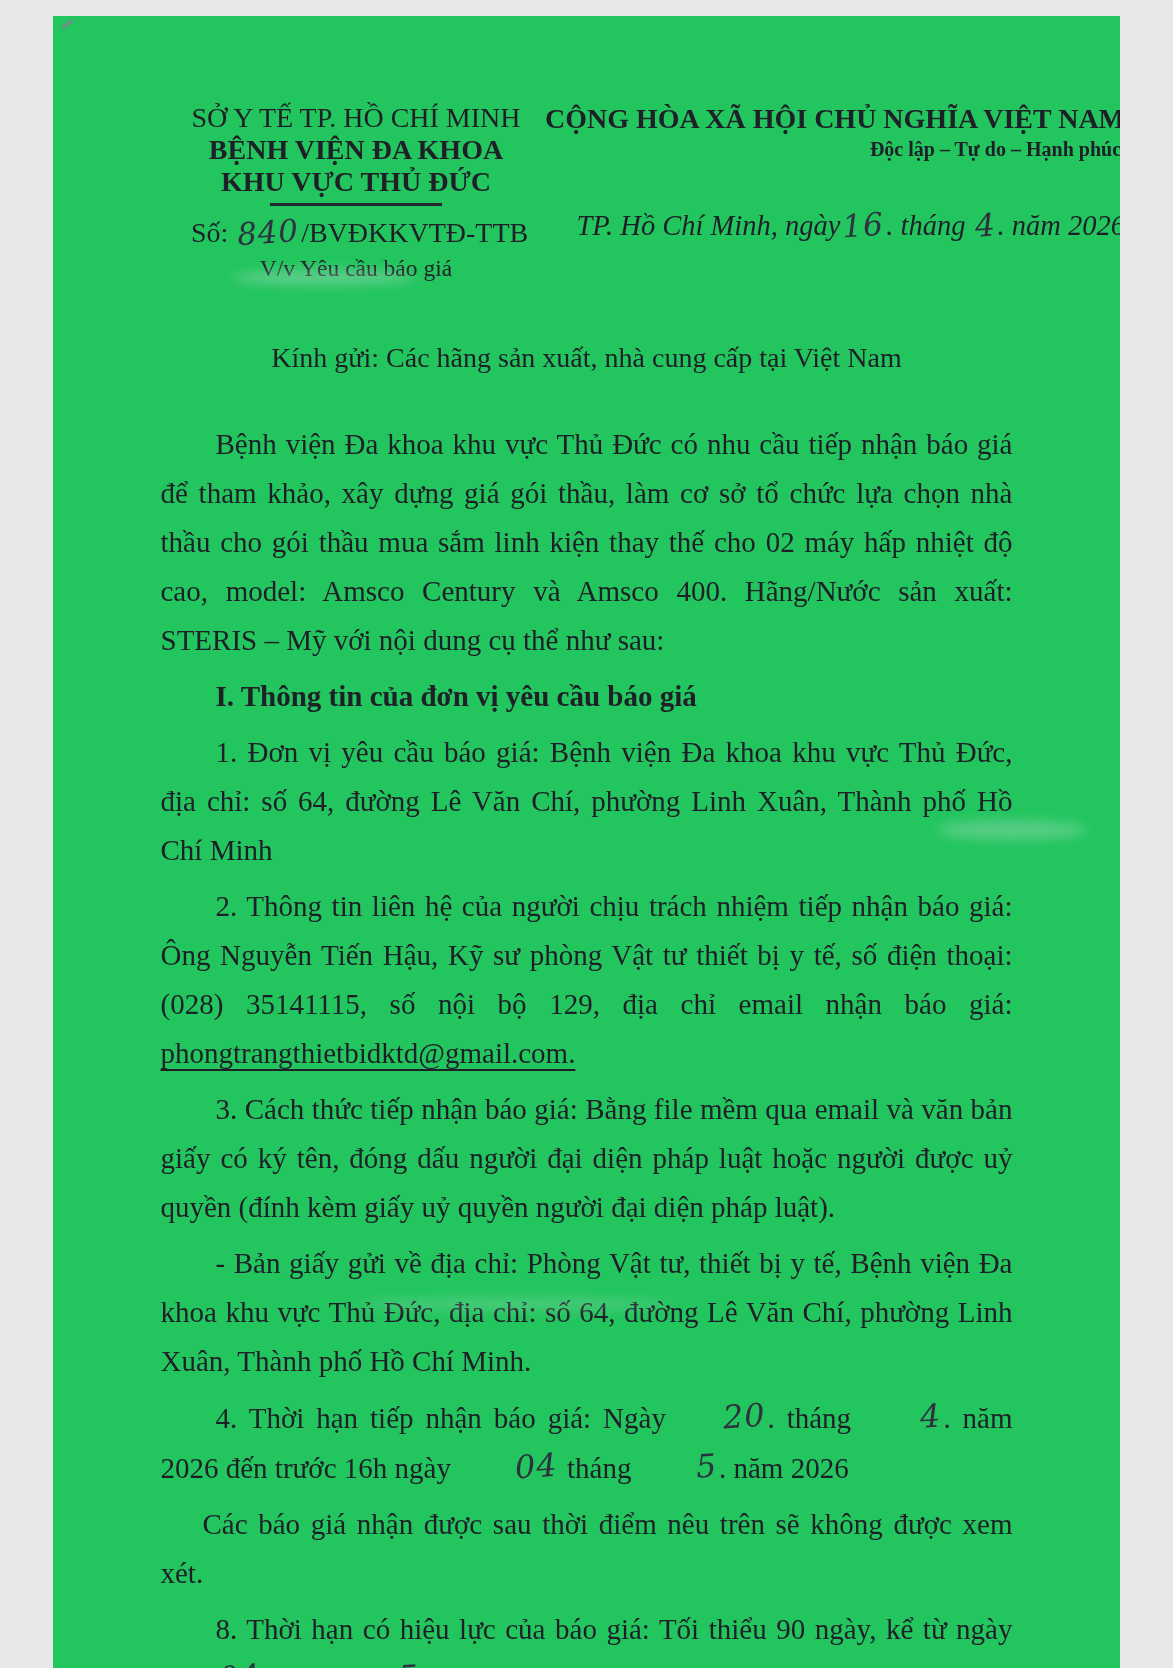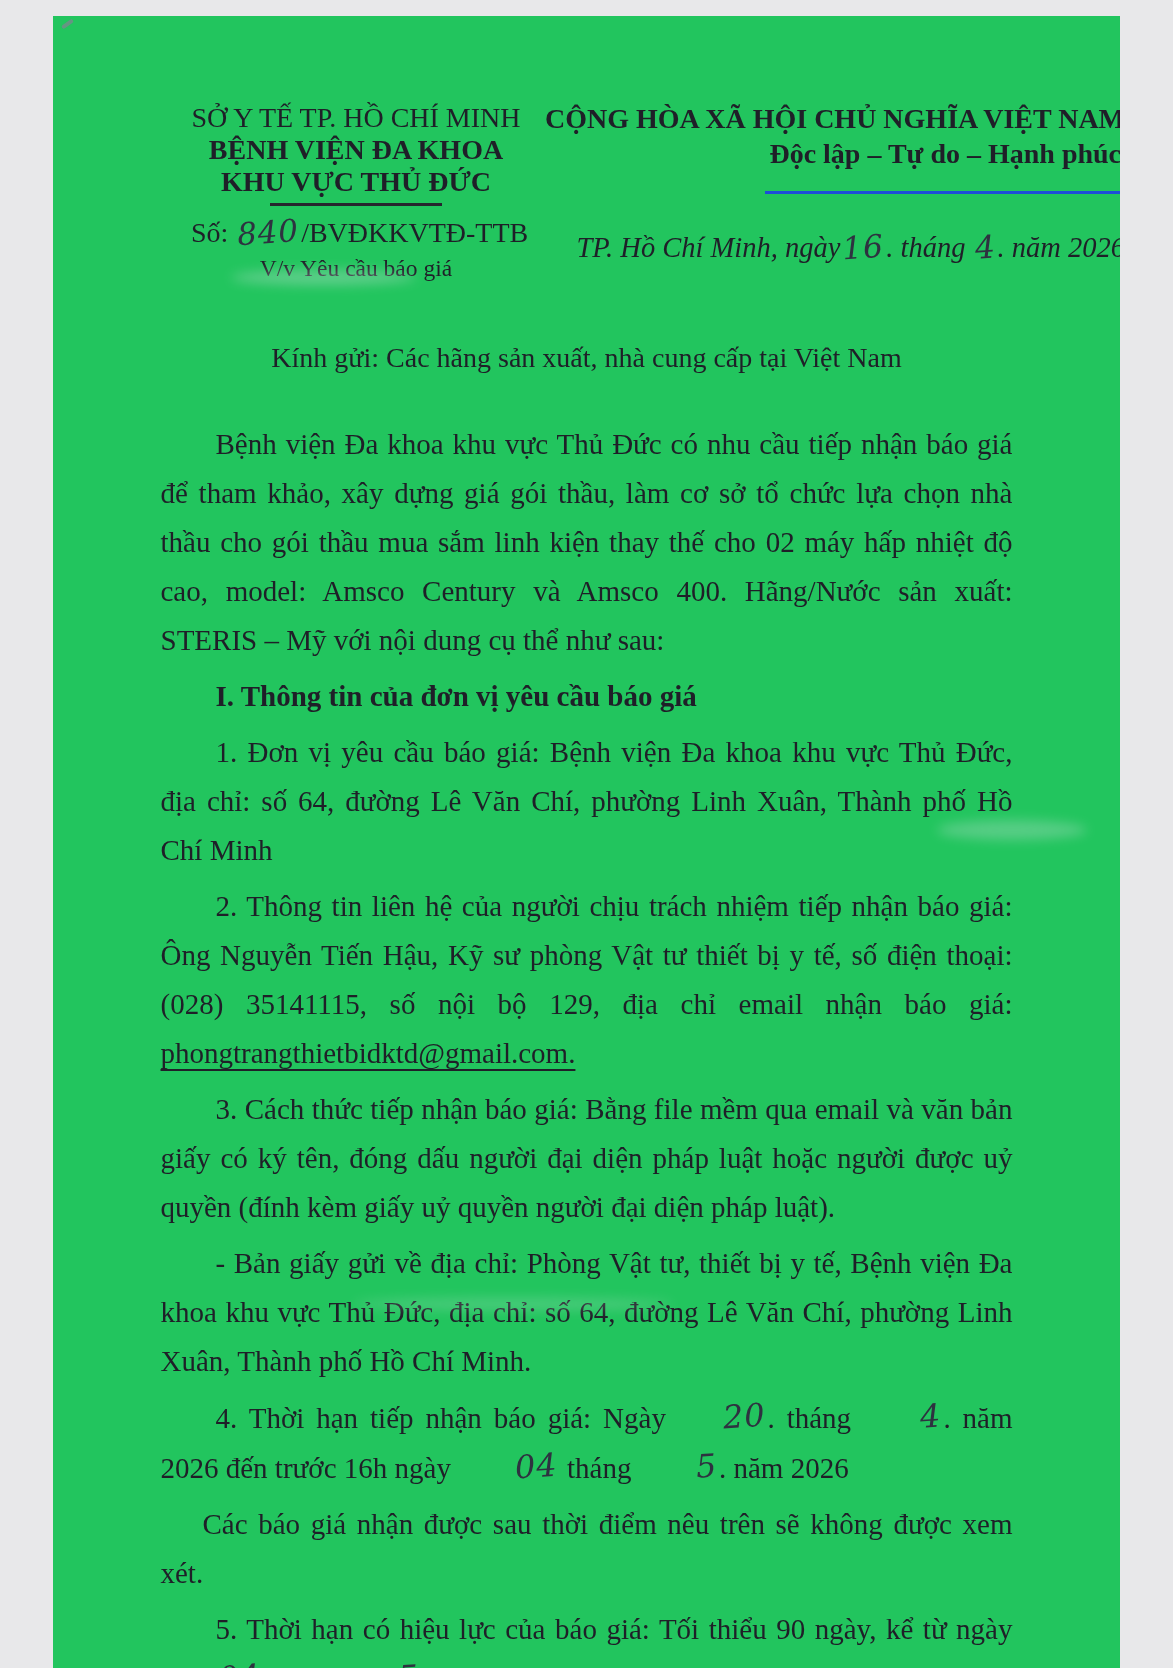--- a/index.html
+++ b/index.html
@@ -15,22 +15,22 @@
   
   .letterhead{display:flex;align-items:flex-start;padding:86px 58px 0 138px;}
   .lh-left{width:330px;flex-shrink:0;text-align:center;}
   .lh-right{flex:1;text-align:right;padding-left:24px;}
   .agency{font-size:28px;line-height:32px;}
   .org{font-size:28px;line-height:32px;font-weight:bold;}
   .rule-left{width:172px;border-top:3px solid #26262e;margin:5px auto 7px;}
   .doc-number{font-size:28px;margin-top:2px;white-space:nowrap;}
   .subject{font-size:23.5px;margin-top:6px;font-family:Liberation Serif, serif;}
   .motto1{font-size:28px;line-height:34px;font-weight:bold;white-space:nowrap;}
-  .motto2{display:inline-block;font-size:28px;font-weight:bold;margin-top:2px;
-          padding:0 4px 21px;border-bottom:3px solid #1d4ed8;white-space:nowrap;}
+  .motto2{display:inline-block;font-size:20px;font-weight:bold;margin-top:2px;
+          padding:0 4px 8px;border-bottom:3px solid #22c55e;white-space:nowrap;}
   .dateline{font-style:italic;font-size:28.5px;margin-top:34px;white-space:nowrap;}
   
   .hand{
     font-family:"DejaVu Serif",serif;
     font-style:italic;
     font-size:1.1em;
     color:#2e3240;
     display:inline-block;
     transform:rotate(-4deg) translateY(1px);
     letter-spacing:1px;
@@ -88,21 +88,21 @@
     <p class="para"><span>2. Thông tin liên hệ của người chịu trách nhiệm tiếp nhận báo giá: Ông Nguyễn Tiến Hậu, Kỹ sư phòng Vật tư thiết bị y tế, số điện thoại: (028) 35141115, số nội bộ 129, địa chỉ email nhận báo giá: </span><span class="email">phongtrangthietbidktd@gmail.com.</span></p>
 
     <p class="para">3. Cách thức tiếp nhận báo giá: Bằng file mềm qua email và văn bản giấy có ký tên, đóng dấu người đại diện pháp luật hoặc người được uỷ quyền (đính kèm giấy uỷ quyền người đại diện pháp luật).</p>
 
     <p class="para">- Bản giấy gửi về địa chỉ: Phòng Vật tư, thiết bị y tế, Bệnh viện Đa khoa khu vực Thủ Đức, địa chỉ: số 64, đường Lê Văn Chí, phường Linh Xuân, Thành phố Hồ Chí Minh.</p>
 
     <p class="para"><span>4. Thời hạn tiếp nhận báo giá: Ngày</span><span class="hand">20</span><span>. tháng </span><span class="hand">4</span><span>. năm 2026 đến trước 16h ngày </span><span class="hand">04</span><span> tháng </span><span class="hand">5</span><span>. năm 2026</span></p>
 
     <p class="para note">Các báo giá nhận được sau thời điểm nêu trên sẽ không được xem xét.</p>
 
-    <p class="para"><span>5. Thời hạn có hiệu lực của báo giá: Tối thiểu 90 ngày, kể từ ngày </span><span class="hand">04</span><span> tháng </span><span class="hand">5</span><span>. năm 2026</span></p>
+    <p class="para"><span>8. Thời hạn có hiệu lực của báo giá: Tối thiểu 90 ngày, kể từ ngày </span><span class="hand">04</span><span> tháng </span><span class="hand">5</span><span>. năm 2026</span></p>
 
   </main>
 
   <div class="smudge smudge-1"></div>
   <div class="smudge smudge-2"></div>
   <div class="smudge smudge-3"></div>
   <div class="bottom-edge"></div>
 
 </div>
 

